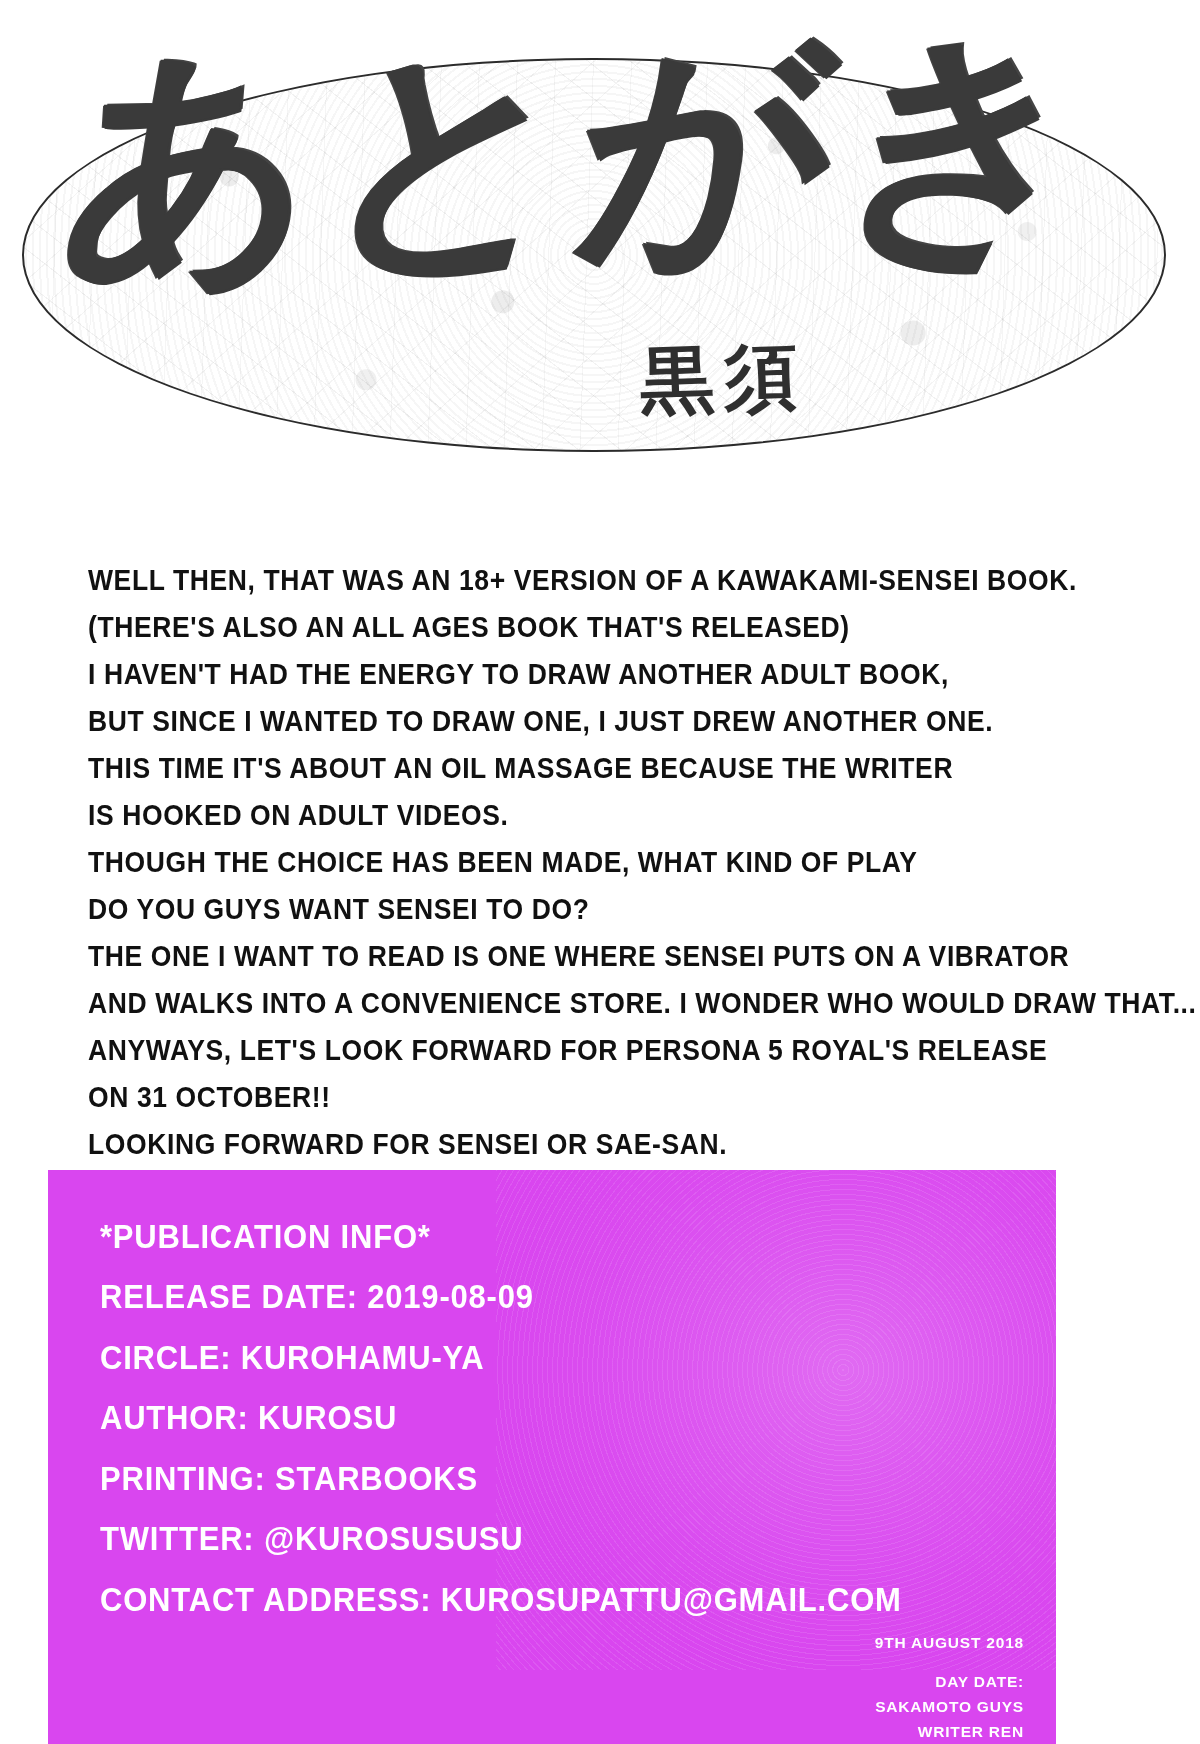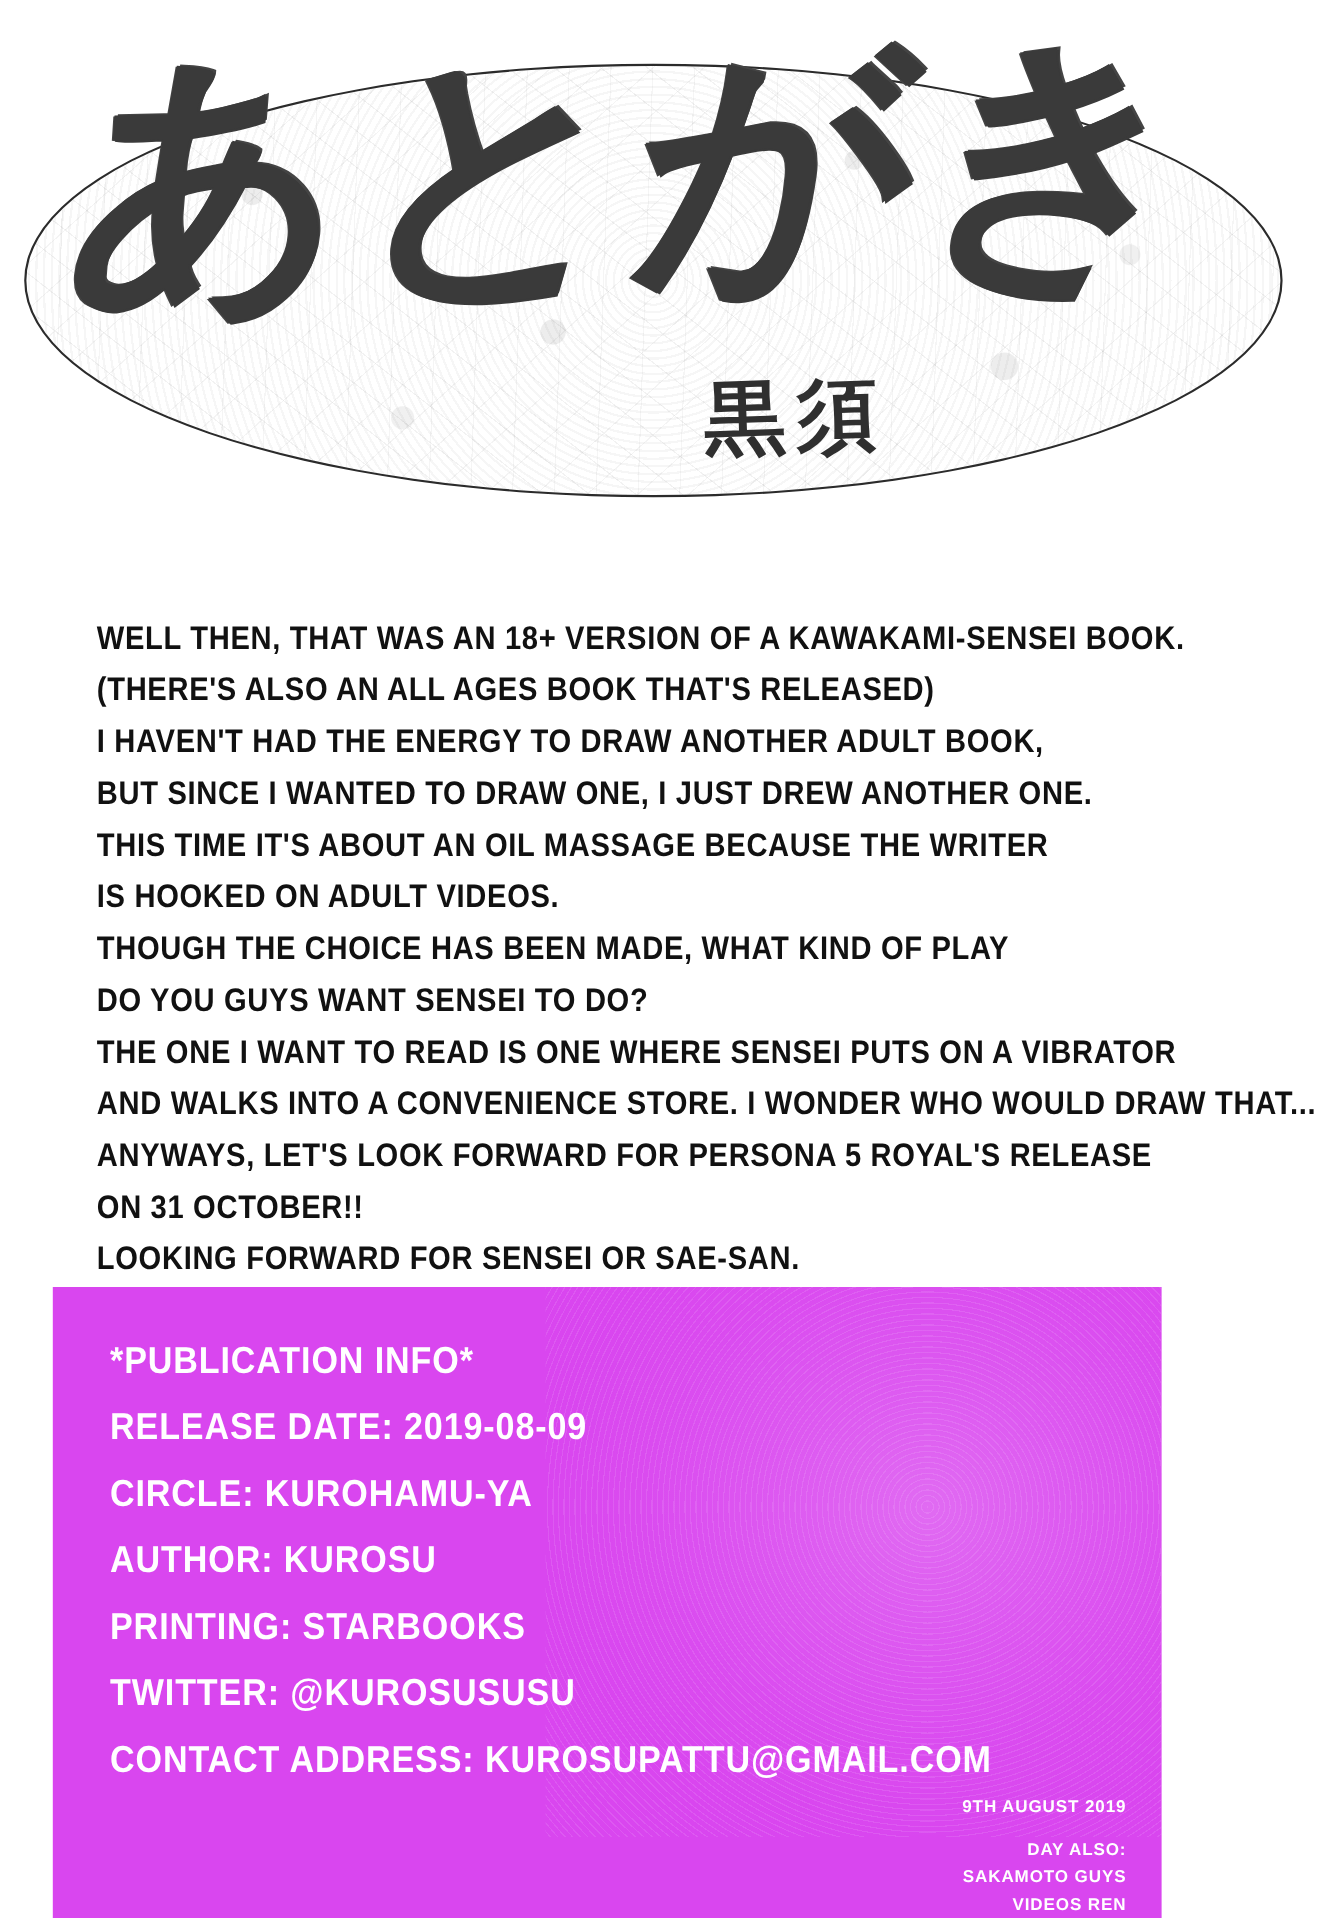--- a/index.html
+++ b/index.html
@@ -189,18 +189,18 @@
     <div class="line">*PUBLICATION INFO*</div>
     <div class="line">RELEASE DATE: 2019-08-09</div>
     <div class="line">CIRCLE: KUROHAMU-YA</div>
     <div class="line">AUTHOR: KUROSU</div>
     <div class="line">PRINTING: STARBOOKS</div>
     <div class="line">TWITTER: @KUROSUSUSU</div>
     <div class="line">CONTACT ADDRESS: KUROSUPATTU@GMAIL.COM</div>
   </div>
 
   <div class="pub-footer">
-    <div class="line date">9TH AUGUST 2019</div>
-    <div class="line">DAY ALSO:</div>
+    <div class="line date">9TH AUGUST 2018</div>
+    <div class="line">DAY DATE:</div>
     <div class="line">SAKAMOTO GUYS</div>
-    <div class="line">VIDEOS REN</div>
+    <div class="line">WRITER REN</div>
   </div>
 </div>
 
 </body></html>

